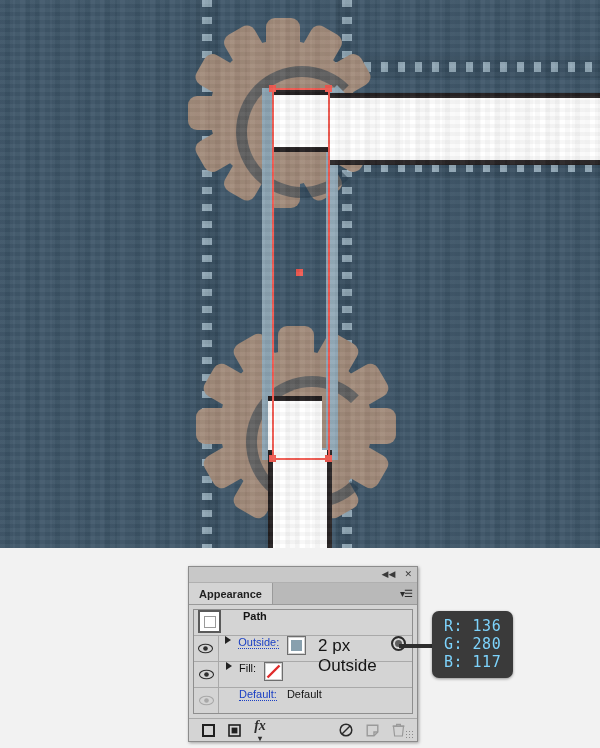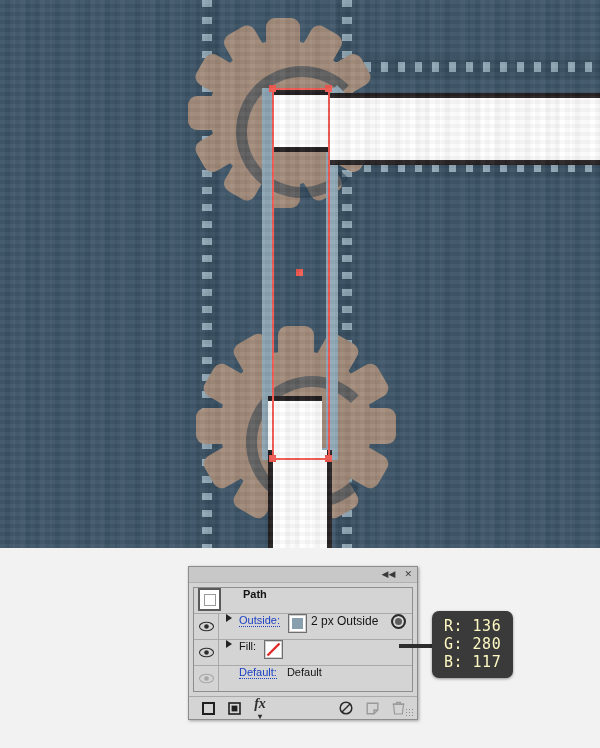--- a/index.html
+++ b/index.html
@@ -149,21 +149,21 @@
   }
   .label-plain { font-size: 11px; color: #141414; }
   .label-bold { font-size: 11px; font-weight: bold; color: #141414; }
   .swatch-outer {
     width: 17px; height: 17px; background: #ffffff;
     border: 1px solid #6e6e6e; margin-left: 8px;
     display: flex; align-items: center; justify-content: center;
     box-shadow: inset 0 0 0 1px #d0d0d0;
   }
   .swatch-inner { width: 11px; height: 11px; }
-  .stroke-meta { margin-left: 4px; font-size: 12px; color: #141414; }
+  .stroke-meta { margin-left: 12px; font-size: 17px; color: #141414; }
   .conn-dot {
     position: absolute; right: 6px; width: 11px; height: 11px;
     border-radius: 50%; background: #5d5d5d;
     border: 2px solid #2b2b2b;
     box-shadow: inset 0 0 0 2px #d6d6d6;
   }
   .path-thumb {
     width: 19px; height: 19px; margin-left: 4px;
     border: 2px solid #5a5a5a; background: #fff;
     display: flex; align-items: center; justify-content: center;
@@ -190,21 +190,21 @@
   }
 
   
   #callout {
     position: absolute; left: 432px; top: 611px;
     background: #3a3a3a; border-radius: 7px;
     padding: 6px 12px 7px 12px;
     box-shadow: 0 1px 3px rgba(0,0,0,.4);
   }
   #callout div {
-    color: #fef9c3; font-family: "DejaVu Sans Mono", monospace;
+    color: #7dd3fc; font-family: "DejaVu Sans Mono", monospace;
     font-size: 15px; line-height: 18px; letter-spacing: .5px;
   }
   #connector {
     position: absolute; left: 399px; top: 644px;
     width: 42px; height: 4px; background: #2e2e2e;
   }
 </style>
 </head>
 <body>
 
@@ -280,20 +280,27 @@
     <div class="noise"></div>
   </div>
 
   <div id="panel">
 
     <div class="panel-topbar">
       <span class="tb-icon">◀◀</span>
       <span class="tb-icon">✕</span>
     </div>
 
+    <div class="panel-tabrow">
+      <div class="tab">
+        <span>Appearance</span>
+      </div>
+      <div class="tab-filler"></div>
+      <div class="tab-menu">▾☰</div>
+    </div>
 
     <div class="panel-body">
       <div class="rows">
 
         <div class="row">
           <div class="path-thumb">
               <i></i>
             </div>
           <span class="label-bold cell-path-label">Path</span>
         </div>

